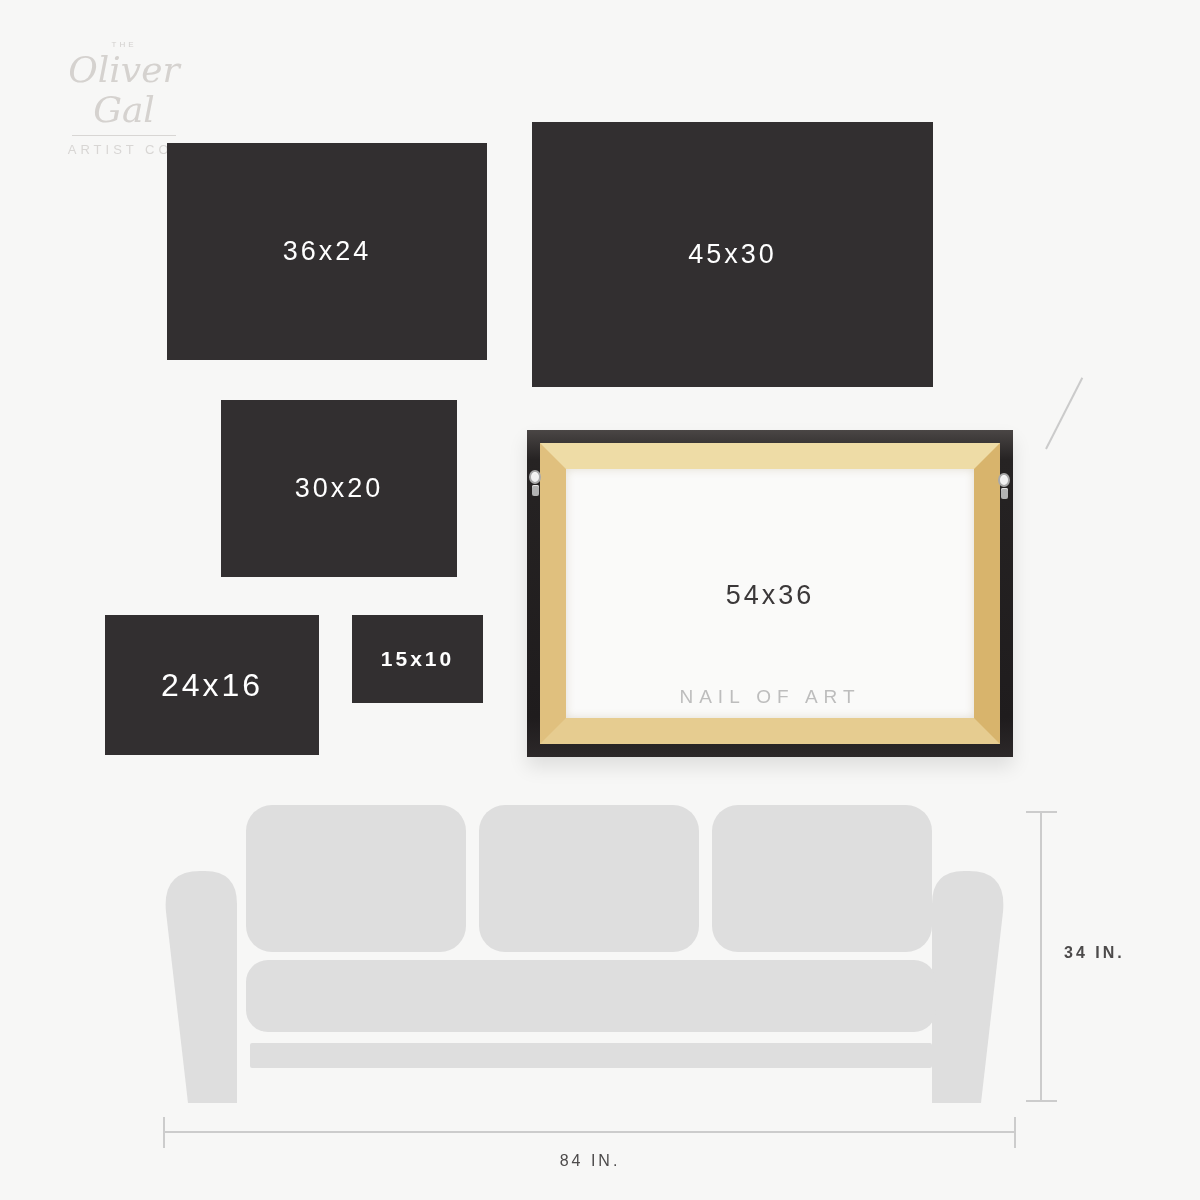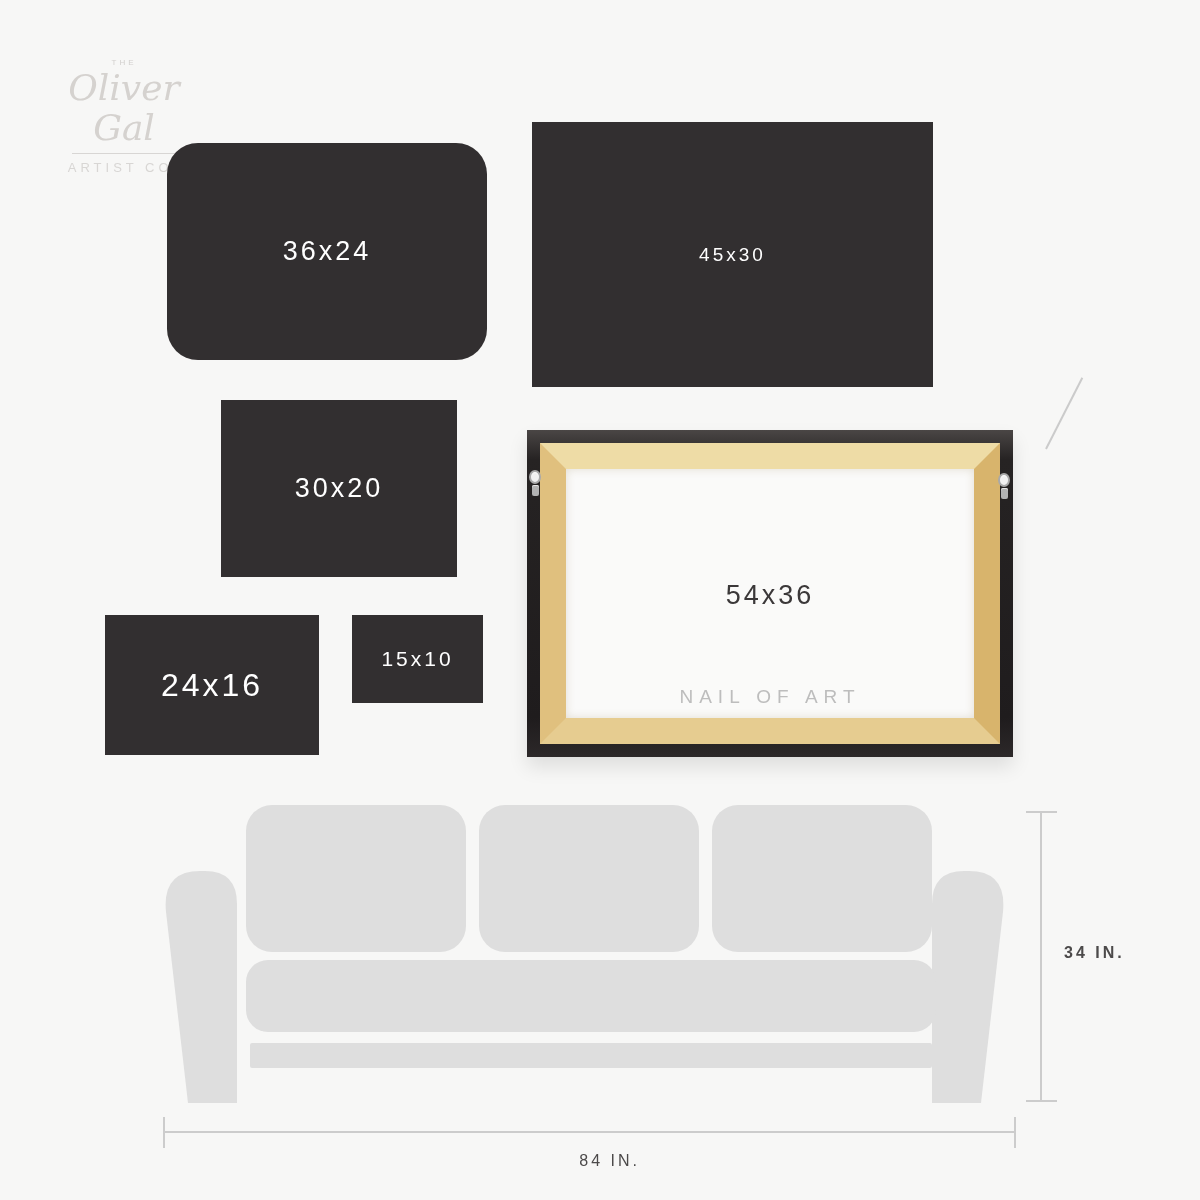--- a/index.html
+++ b/index.html
@@ -14,44 +14,44 @@
     background: #f7f7f6;
     overflow: hidden;
   }
 
   
   .logo {
     position: absolute; left: 44px; top: 40px; width: 160px;
     text-align: center; color: #d4d2d0; user-select: none;
   }
   .logo-the {
-    font-size: 8px; letter-spacing: 3px; color: #d2d0ce; margin-bottom: 1px; margin-top: 18px;
+    font-size: 8px; letter-spacing: 3px; color: #d2d0ce; margin-bottom: 1px;
   }
   .logo-script {
     font-family: "DejaVu Serif", serif; font-style: italic;
     font-size: 36px; line-height: 40px; color: #d5d2cf;
   }
   .logo-rule {
     width: 104px; height: 1px; background: #d8d6d4; margin: 5px auto 6px auto;
   }
   .logo-sub {
     font-size: 13px; letter-spacing: 4px; color: #d8d6d4;
   }
 
   
   .panel {
     position: absolute; background: #322f30;
     display: flex; align-items: center; justify-content: center;
     color: #ffffff; letter-spacing: 3px;
   }
-  .p-36x24 { left: 167px; top: 143px; width: 320px; height: 217px; font-size: 27px; border-radius: 31px; }
-  .p-45x30 { left: 532px; top: 122px; width: 401px; height: 265px; font-size: 19px; }
+  .p-36x24 { left: 167px; top: 143px; width: 320px; height: 217px; font-size: 27px; }
+  .p-45x30 { left: 532px; top: 122px; width: 401px; height: 265px; font-size: 27px; }
   .p-30x20 { left: 221px; top: 400px; width: 236px; height: 177px; font-size: 27px; }
   .p-24x16 { left: 105px; top: 615px; width: 214px; height: 140px; font-size: 32px; }
-  .p-15x10 { left: 352px; top: 615px; width: 131px; height: 88px;  font-size: 21px; }
+  .p-15x10 { left: 352px; top: 615px; width: 131px; height: 88px;  font-size: 21px; font-weight: bold; }
 
   
   .art-frame {
     position: absolute; left: 527px; top: 430px; width: 486px; height: 327px;
     background: linear-gradient(180deg, #4a4645 0%, #262323 9%, #1f1c1d 88%, #2c2829 100%);
     box-shadow: 0 10px 18px rgba(0,0,0,0.10);
   }
   .wood {
     position: absolute; left: 13px; top: 13px; right: 13px; bottom: 13px;
     border: 26px solid;
@@ -108,21 +108,21 @@
   .dim-v-capTop { left: 1026px; top: 811px; width: 31px; height: 2px; }
   .dim-v-capBot { left: 1026px; top: 1100px; width: 31px; height: 2px; }
   .dim-h-line   { left: 164px;  top: 1131px; width: 851px; height: 2px; }
   .dim-h-capL   { left: 163px;  top: 1117px; width: 2px;  height: 31px; }
   .dim-h-capR   { left: 1014px; top: 1117px; width: 2px;  height: 31px; }
   .dim-label {
     position: absolute; color: #4c4a4a;
     font-size: 16px; letter-spacing: 3px; white-space: nowrap;
   }
   .dim-label-h34 { left: 1064px; top: 944px; font-weight: bold; }
-  .dim-label-w84 { left: 540px; top: 1152px; width: 100px; text-align: right; }
+  .dim-label-w84 { left: 540px; top: 1152px; width: 100px; text-align: center; }
 </style>
 </head>
 <body>
 
 <div id="canvas">
 
   <div class="logo">
     <div class="logo-the">THE</div>
     <div class="logo-script">Oliver Gal</div>
     <div class="logo-rule"></div>

